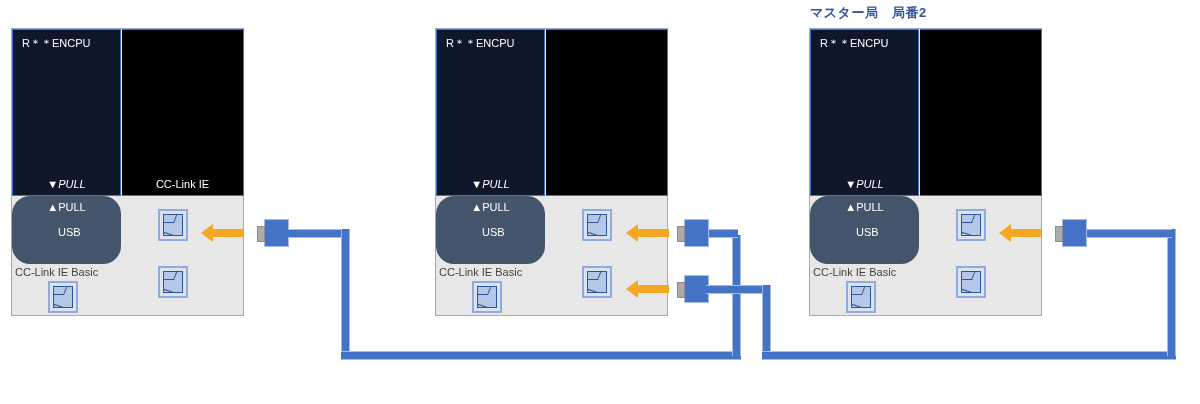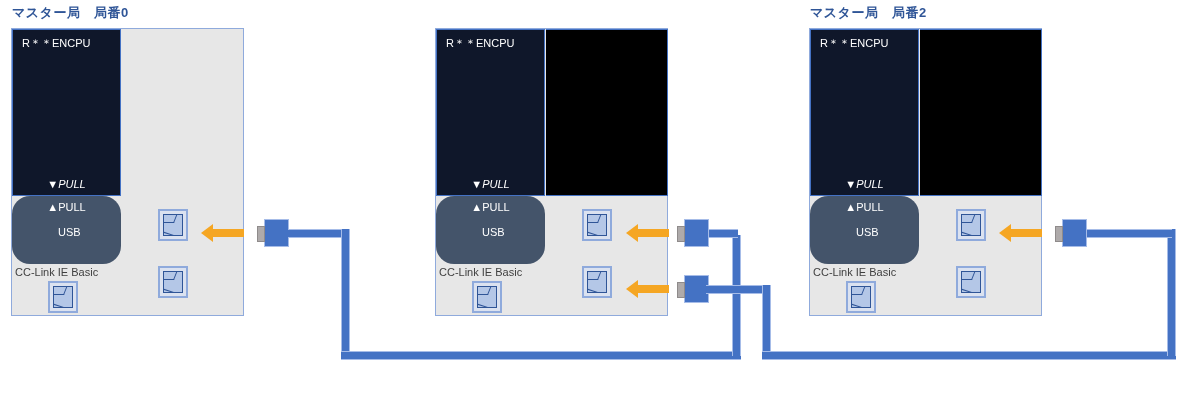--- a/index.html
+++ b/index.html
@@ -229,29 +229,31 @@
     border-left: 1px solid #a6bce8;
     border-right: 1px solid #a6bce8;
     box-sizing: border-box;
   }
 </style>
 </head>
 <body>
 
 <div id="canvas">
 
-  <div class="station-title" style="left:12px; top:4px;">マスター局　局番0</div>
 
   <div class="module" style="left:11px; top:28px;">
 
     <div class="cpu-slot">
       <div class="cpu-label">R＊＊ENCPU</div>
       <div class="pull-down">▼PULL</div>
     </div>
 
+    <div class="net-slot">
+      <div class="net-label">CC-Link IE</div>
+    </div>
 
     <div class="usb-block">
       <div class="pull-up">▲PULL</div>
       <div class="usb-text">USB</div>
     </div>
 
     <div class="basic-label">CC-Link IE Basic</div>
 
     <div class="port" style="left:146px; top:180px;">
       <div class="port-inner"></div>

